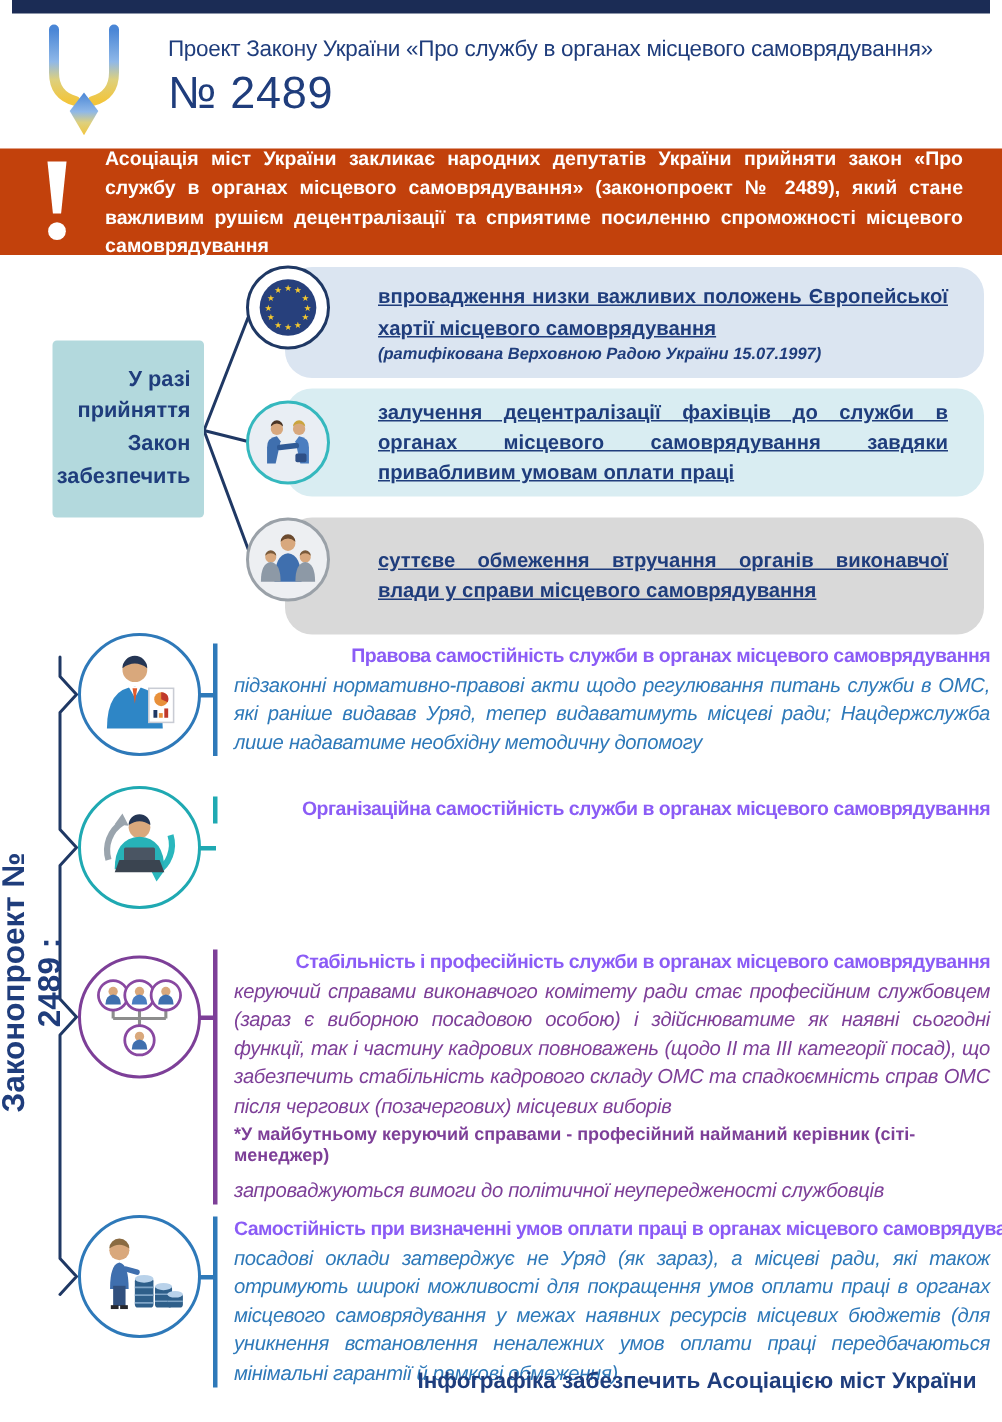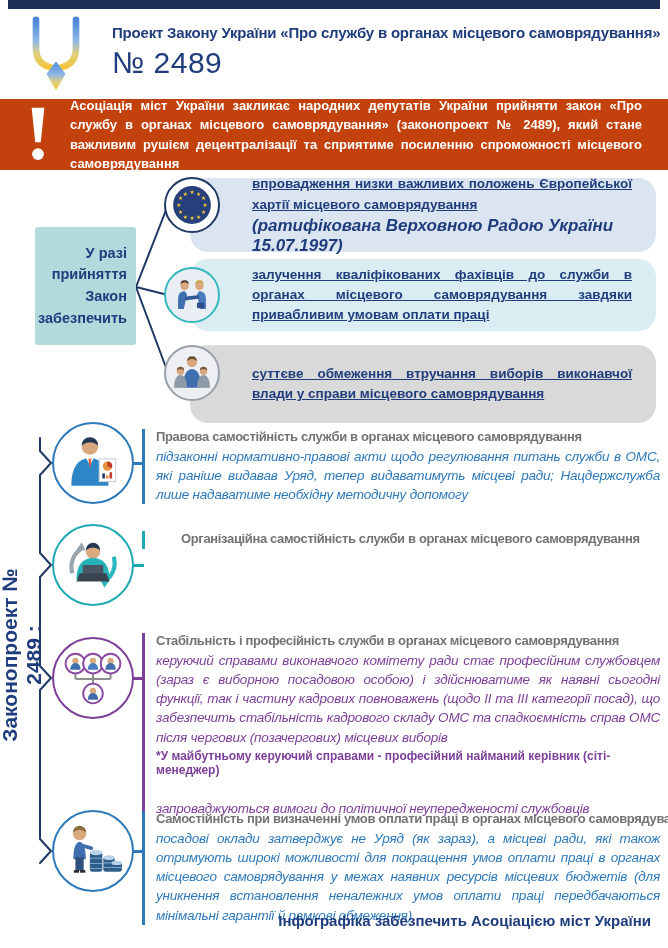--- a/index.html
+++ b/index.html
@@ -4,42 +4,42 @@
 <style>
   * { margin:0; padding:0; box-sizing:border-box; }
   html,body { background:#fff; }
   body { font-family:"Liberation Sans","DejaVu Sans",sans-serif; }
   .stage { position:relative; width:668px; height:948px; background:#fff; overflow:hidden; margin:0 auto; }
 
   
   .top-bar { position:absolute; left:8px; right:8px; top:0; height:9px; background:#1b2c55; }
   .logo { position:absolute; left:24px; top:14px; width:64px; height:80px; }
   .header-text { position:absolute; left:112px; top:24px; width:550px; color:#1f3d7c; }
-  .header-title { font-size:15px; font-weight:700; letter-spacing:-0.2px; white-space:nowrap; }
+  .header-title { font-size:15px; font-weight:400; letter-spacing:-0.2px; white-space:nowrap; }
   .header-number { font-size:30px; font-weight:400; margin-top:5px; letter-spacing:0.5px; }
 
   
   .banner { position:absolute; left:0; top:99px; width:668px; height:71px; background:#c2410c;
             display:flex; align-items:center; padding:6px 26px 6px 70px; }
   .banner p { color:#fff; font-size:13px; font-weight:700; line-height:1.5; text-align:justify; }
   .banner-icon { position:absolute; left:28px; top:8px; width:20px; height:56px; }
 
   
   .wires { position:absolute; left:0; top:0; width:668px; height:948px; pointer-events:none; }
 
   
   .intro-box { position:absolute; left:35px; top:227px; width:101px; height:118px; background:#b3d9dd;
                border-radius:3px; display:flex; align-items:center; justify-content:flex-end;
                padding:10px 9px; }
   .intro-box span { font-size:14.5px; font-weight:700; color:#1f3d7c; text-align:right; line-height:1.5; }
 
   .b-box { position:absolute; left:190px; width:466px; border-radius:18px;
            display:flex; flex-direction:column; justify-content:center; padding:8px 24px 8px 62px; }
   .b-box .main { font-size:13.5px; font-weight:600; color:#1f3d7c; line-height:1.5; text-align:justify;text-decoration:underline; }
-  .b-box .note { font-size:17px; font-weight:600; font-style:italic; color:#1f3d7c; margin-top:1px; }
+  .b-box .note { font-size:11px; font-weight:600; font-style:italic; color:#1f3d7c; margin-top:1px; }
   .bb0 { top:178px; height:74px; }
   .bb1 { top:259px; height:72px; }
   .bb2 { top:345px; height:78px; }
 
   .b-circle { position:absolute; left:164px; width:56px; height:56px; border-radius:50%;
               border:2.5px solid var(--accent,#1f3864); background:#fff;
               display:flex; align-items:center; justify-content:center; z-index:3; }
   .bc0 { top:177px; } .bc1 { top:267px; background:#e9eef4; } .bc2 { top:345px; background:#edeff2; }
 
   
@@ -50,28 +50,28 @@
                 border:2.5px solid var(--accent,#2e79b9); background:#fff; z-index:3;
                 display:flex; align-items:center; justify-content:center; }
   .lc0 { top:422px; } .lc1 { top:524px; } .lc2 { top:637px; } .lc3 { top:810px; }
 
   .stub { position:absolute; left:132px; width:12px; height:2.5px; background:var(--accent,#2e79b9); z-index:2; }
   .st0 { top:462px; } .st1 { top:564px; } .st2 { top:677px; } .st3 { top:850px; }
 
   .law-text { position:absolute; left:142px; width:518px; border-left:3px solid var(--accent,#2e79b9);
               padding-left:11px; }
   .lt0 { top:429px; } .lt1 { top:531px;padding-left:36px; } .lt2 { top:633px; } .lt3 { top:811px; }
-  .law-text h3 { font-size:13px; font-weight:700; color:#737373; letter-spacing:-0.35px;
-                 white-space:nowrap; margin-bottom:3px; }
+  .law-text h3 { font-size:13px; font-weight:700; color:#8b5cf6; letter-spacing:-0.35px;
+                 white-space:nowrap; margin-bottom:3px;text-align:right; }
   .law-text .body { font-size:13.5px; font-style:italic; font-weight:500; letter-spacing:-0.2px;
                     color:var(--accent,#2e79b9); line-height:1.42; text-align:justify; }
   .law-text .note3 { font-size:12px; font-weight:600; color:var(--accent,#7d3f98);
                      margin-top:2px; }
   .law-text .extra { font-size:13.5px; font-style:italic; font-weight:500; letter-spacing:-0.2px;
-                     color:var(--accent,#7d3f98); line-height:1.42; margin-top:22px; }
+                     color:var(--accent,#7d3f98); line-height:1.42; margin-top:7px; }
 
   
   .footer { position:absolute; right:17px; top:912px; font-size:15px; font-weight:600; color:#1f3d7c; }
 </style>
 </head>
 <body>
 
 <div class="stage">
 
   <div class="top-bar"></div>
@@ -116,24 +116,24 @@
 
   <div class="intro-box">
     <span>У разі прийняття Закон забезпечить</span>
   </div>
 
   <div class="b-box bb0" style="background: rgb(219, 229, 241);">
     <p class="main">впровадження низки важливих положень Європейської хартії місцевого самоврядування</p>
     <p class="note">(ратифікована Верховною Радою України 15.07.1997)</p>
   </div>
   <div class="b-box bb1" style="background: rgb(217, 237, 242);">
-    <p class="main">залучення кваліфікованих фахівців до служби в органах місцевого самоврядування завдяки привабливим умовам оплати праці</p>
+    <p class="main">залучення децентралізації фахівців до служби в органах місцевого самоврядування завдяки привабливим умовам оплати праці</p>
   </div>
   <div class="b-box bb2" style="background: rgb(217, 217, 217);">
-    <p class="main">суттєве обмеження втручання виборів виконавчої влади у справи місцевого самоврядування</p>
+    <p class="main">суттєве обмеження втручання органів виконавчої влади у справи місцевого самоврядування</p>
   </div>
 
   <div class="b-circle bc0" style="--accent: #1f3864;">
     <svg width="46" height="46" viewBox="0 0 56 56">
       <circle cx="28" cy="28" r="23" fill="#27407c"></circle>
       <g fill="#f8cb2e" font-size="7" text-anchor="middle" font-family="'DejaVu Sans',sans-serif">
         <text x="28" y="14.5">★</text>
           <text x="36" y="16.5">★</text>
           <text x="42" y="22.5">★</text>
         <text x="44" y="30.5">★</text>

